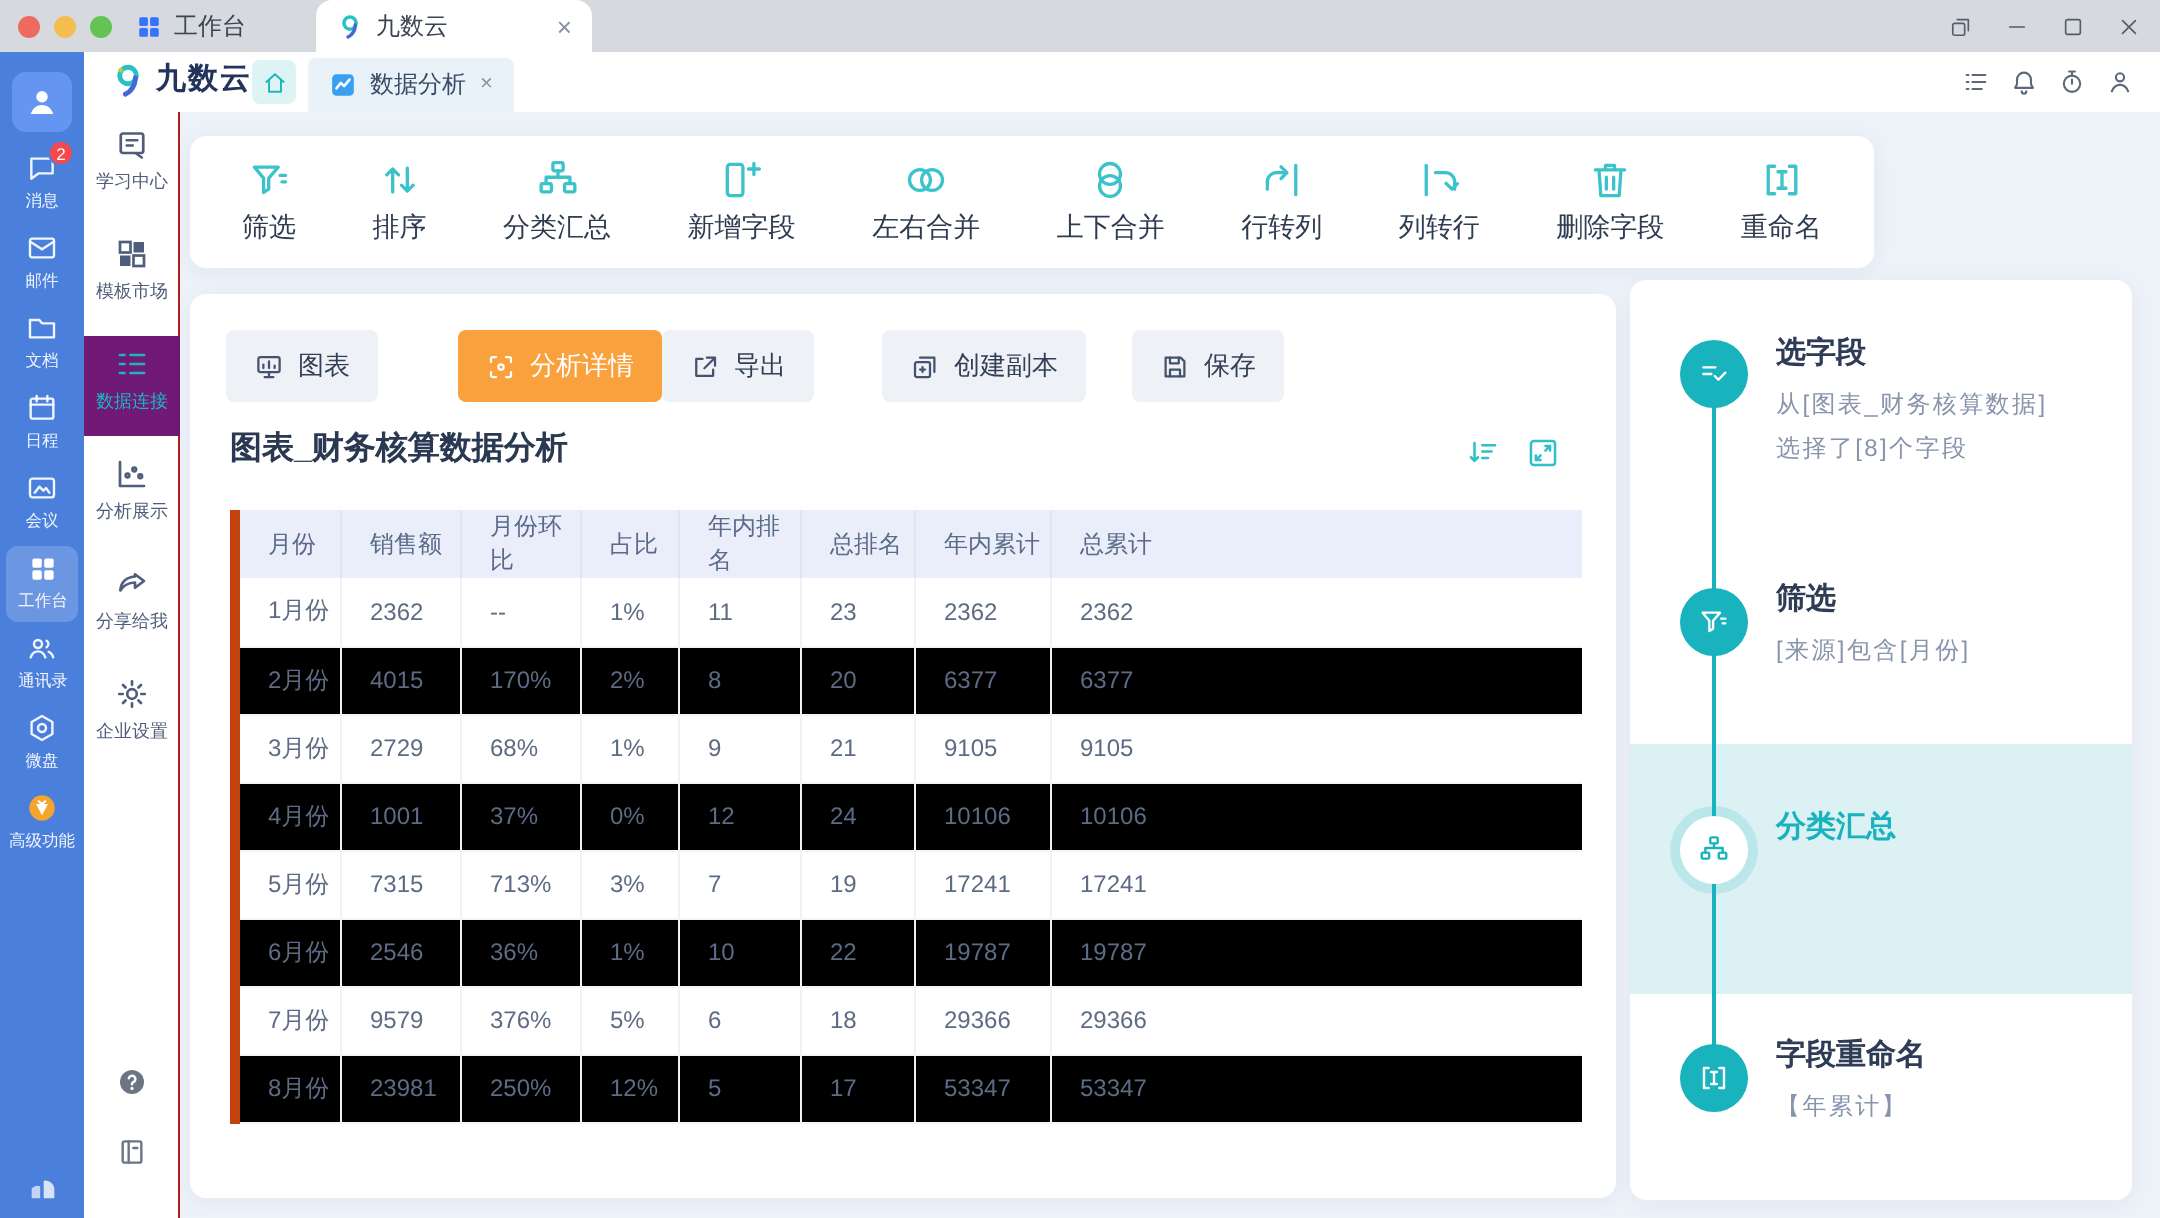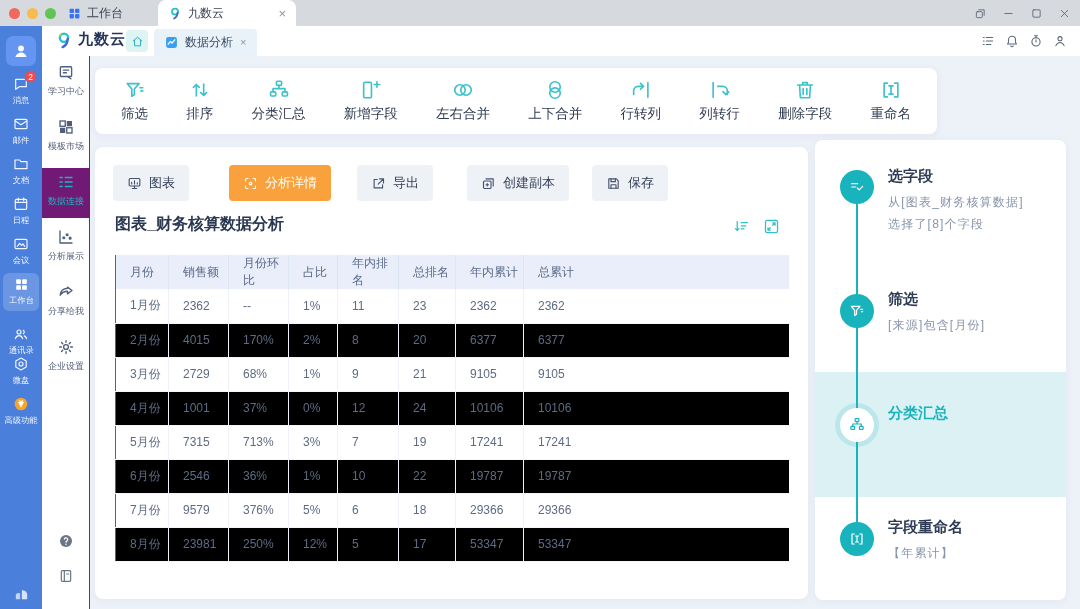--- a/index.html
+++ b/index.html
@@ -51,29 +51,29 @@
   .tool{display:flex;flex-direction:column;align-items:center;gap:4px;font-size:13.5px;color:#2f3b51;cursor:default}
   .tool .ticon{color:#3cc2ca;height:22px;display:flex;align-items:center}
 
   
   .main-card{position:absolute;left:95px;top:147px;width:713px;height:452px;background:#fff;border-radius:8px;box-shadow:0 2px 10px rgba(40,70,140,.05)}
   .btn-row{position:absolute;left:18px;top:18px;display:flex}
   .btn{height:36px;border-radius:4px;background:#eef1f6;color:#333f58;font-size:13px;display:flex;align-items:center;gap:7px;padding:0 14px;cursor:default;white-space:nowrap}
   .btn .bicon{display:flex;align-items:center;color:#45526d}
   .btn.primary{background:#f9a23d;color:#fff}
   .btn.primary .bicon{color:#fff}
-  .g1{margin-left:40px}.g2{margin-left:26px}.g3{margin-left:34px}.g4{margin-left:23px}
+  .g1{margin-left:40px}.g2{}.g3{margin-left:34px}.g4{margin-left:23px}
   .sheet-title{position:absolute;left:20px;top:67px;font-size:16px;font-weight:bold;color:#2a3852}
   .title-icons{position:absolute;right:28px;top:71px;display:flex;gap:13px;color:#2fc0c8}
 
   table{position:absolute;left:20px;top:108px;width:673px;border-collapse:collapse;table-layout:fixed;font-size:12px}
   th{background:#e9eefa;color:#5a6a88;font-weight:normal;text-align:left;height:34px;padding-left:14px;border-right:1px solid #dde6f4}
   th:last-child{border-right:none}
   td{height:34px;color:#5d6b84;text-align:left;padding-left:14px;border-right:1px solid #eef1f7;border-bottom:1px solid #f2f5fa;background:#fff}
-  td:first-child,th:first-child{border-left:1px solid #c2410c}
+  td:first-child,th:first-child{border-left:5px solid #c2410c}
   td:last-child{border-right:none}
   tr.alt td{background:#000000}
 
   
   .steps-card{position:absolute;left:815px;top:140px;width:251px;height:460px;background:#fff;border-radius:8px;box-shadow:0 2px 10px rgba(40,70,140,.05);overflow:hidden}
   .step-active-bg{position:absolute;left:0;top:232px;width:100%;height:125px;background:#dcf1f4}
   .timeline{position:absolute;left:41px;top:47px;width:2px;height:352px;background:#19b3bd}
   .step-dot{position:absolute;left:25px;width:34px;height:34px;border-radius:50%;background:#19b3bd;color:#fff;display:flex;align-items:center;justify-content:center;cursor:default}
   .step-dot.d1{top:30px}.step-dot.d2{top:154px}.step-dot.d3{top:268px}.step-dot.d4{top:382px}
   .step-dot.on{background:#fff;color:#19b3bd;box-shadow:0 0 0 5px rgba(25,179,189,.16)}
@@ -234,21 +234,21 @@
             <g fill="#fff">
               <rect x="3.5" y="3.5" width="7.5" height="7.5" rx="1.5"></rect>
               <rect x="13" y="3.5" width="7.5" height="7.5" rx="1.5"></rect>
               <rect x="3.5" y="13" width="7.5" height="7.5" rx="1.5"></rect>
               <rect x="13" y="13" width="7.5" height="7.5" rx="1.5"></rect>
             </g>
           </svg>
         </span>
       <span class="rlb">工作台</span>
     </div>
-    <div class="rail-item" style="top:296px">
+    <div class="rail-item" style="top:286px">
       <span class="ric">
           <svg class="si" width="16" height="16" viewBox="0 0 24 24">
             <circle cx="9" cy="9" r="3"></circle>
             <path d="M3.5 19c1-3 3.2-4.5 5.5-4.5s4.5 1.5 5.5 4.5M15.5 6.5a3 3 0 0 1 0 5M17 14.8c1.8.8 2.9 2.2 3.4 4.2"></path>
           </svg>
         </span>
       <span class="rlb">通讯录</span>
     </div>
     <div class="rail-item" style="top:326px">
       <span class="ric">

